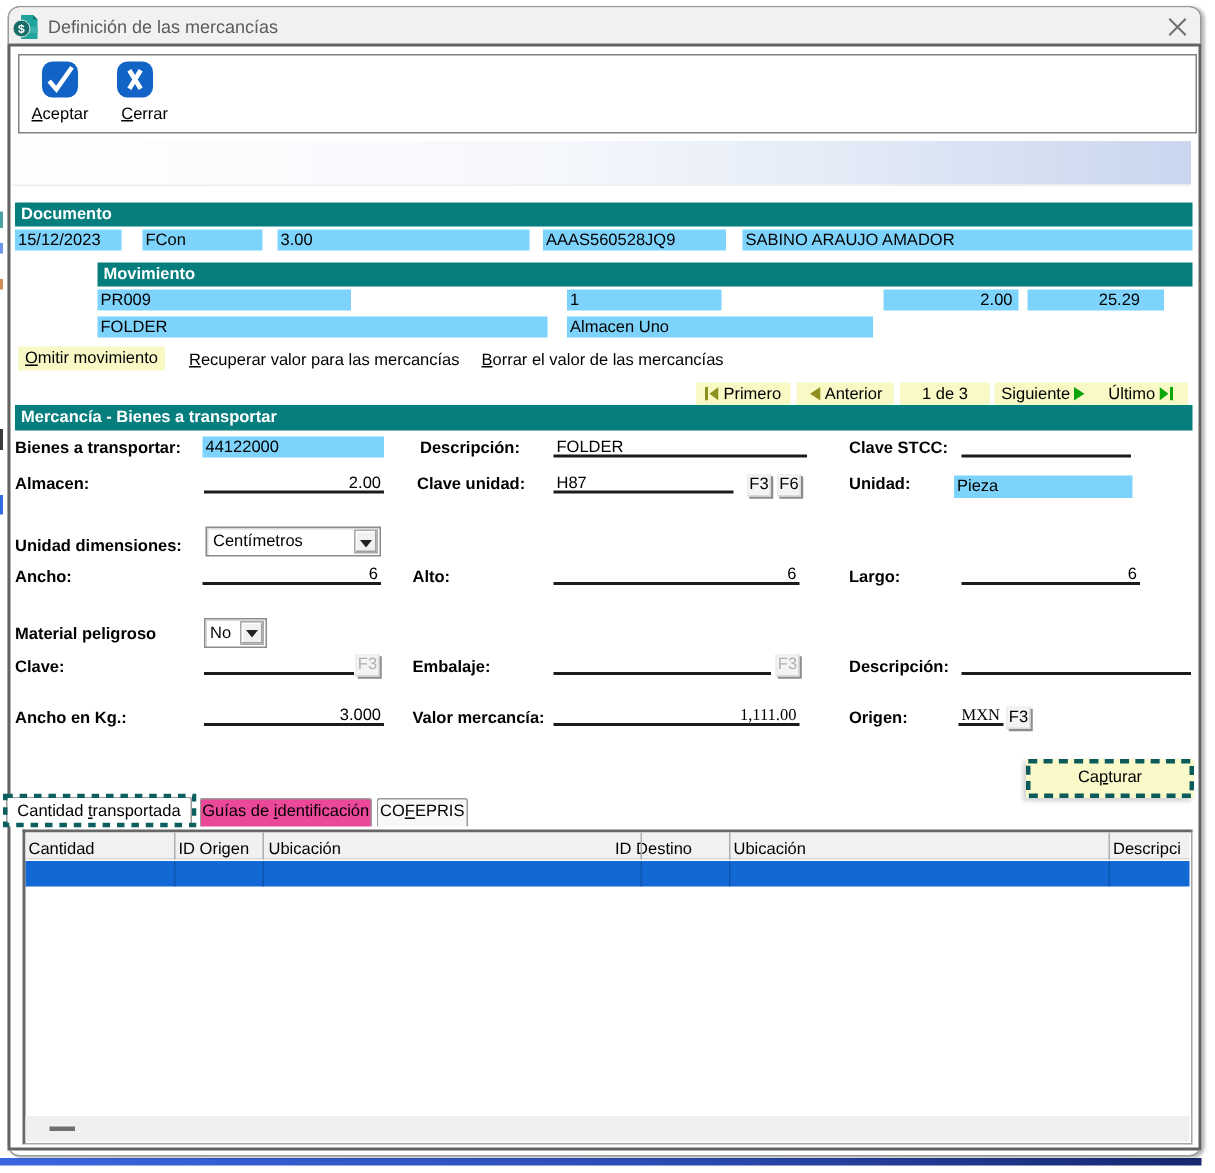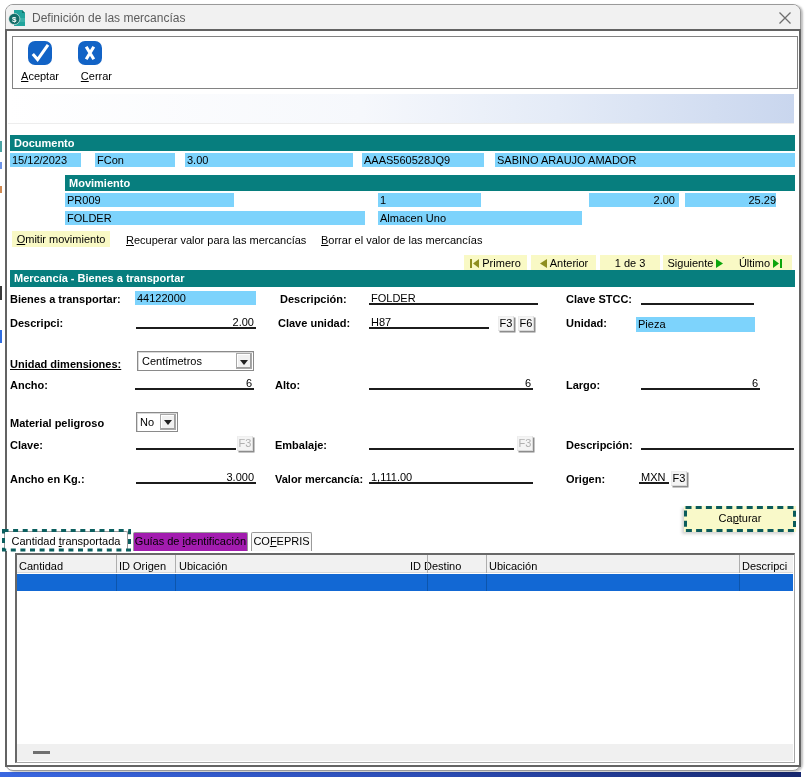--- a/index.html
+++ b/index.html
@@ -54,21 +54,21 @@
 <div class="ro" style="left:10px;top:153px;width:71px;">15/12/2023</div>
 <div class="ro" style="left:95px;top:153px;width:80px;">FCon</div>
 <div class="ro" style="left:185px;top:153px;width:168px;">3.00</div>
 <div class="ro" style="left:362px;top:153px;width:122px;">AAAS560528JQ9</div>
 <div class="ro" style="left:495px;top:153px;width:300px;">SABINO ARAUJO AMADOR</div>
 
 <div class="band" style="left:65px;top:175px;width:730px;">Movimiento</div>
 <div class="ro" style="left:65px;top:193px;width:169px;">PR009</div>
 <div class="ro" style="left:378px;top:193px;width:103px;">1</div>
 <div class="ro" style="left:589px;top:193px;width:90px;text-align:right;padding-right:4px;">2.00</div>
-<div class="ro" style="left:685px;top:193px;width:91px;text-align:right;padding-right:0;">25.29</div>
+<div class="ro" style="left:685px;top:193px;width:91px;text-align:right;padding-right:16px;">25.29</div>
 <div class="ro" style="left:65px;top:211px;width:300px;">FOLDER</div>
 <div class="ro" style="left:378px;top:211px;width:204px;">Almacen Uno</div>
 
 <div class="abs" style="left:12px;top:231px;width:98px;height:16px;background:#f9f9c5;text-align:center;font:11px/16px 'Liberation Sans',sans-serif;"><u>O</u>mitir movimiento</div>
 <div class="abs" style="left:126px;top:234px;font:11px 'Liberation Sans',sans-serif;"><u>R</u>ecuperar valor para las mercancías</div>
 <div class="abs" style="left:321px;top:234px;font:11px 'Liberation Sans',sans-serif;"><u>B</u>orrar el valor de las mercancías</div>
 
 <div class="nav" style="left:464px;width:63px;"><svg width="9" height="9" viewBox="0 0 9 9" style="vertical-align:-1px">
       <rect x="0" y="0" width="2" height="9" fill="#8f8f1f"></rect>
       <path d="M9 0 L3 4.5 L9 9 Z" fill="#8f8f1f"></path>
@@ -87,30 +87,30 @@
 
 <div class="band" style="left:10px;top:270px;width:785px;height:17px;line-height:17px;">Mercancía - Bienes a transportar</div>
 
 <div class="lbl" style="left:10px;top:293px;">Bienes a transportar:</div>
 <div class="ro" style="left:135px;top:291px;width:121px;">44122000</div>
 <div class="lbl" style="left:280px;top:293px;">Descripción:</div>
 <div class="ul" style="left:369px;top:292px;width:169px;">FOLDER</div>
 <div class="lbl" style="left:566px;top:293px;">Clave STCC:</div>
 <div class="ul" style="left:641px;top:292px;width:113px;"></div>
 
-<div class="lbl" style="left:10px;top:317px;">Descripci:</div>
+<div class="lbl" style="left:10px;top:317px;">Almacen:</div>
 <div class="ul" style="left:136px;top:316px;width:120px;text-align:right;">2.00</div>
 <div class="lbl" style="left:278px;top:317px;">Clave unidad:</div>
 <div class="ul" style="left:369px;top:316px;width:120px;">H87</div>
 <div class="fbtn" style="left:498px;top:316px;">F3</div>
 <div class="fbtn" style="left:518px;top:316px;">F6</div>
 <div class="lbl" style="left:566px;top:317px;">Unidad:</div>
 <div class="ro" style="left:636px;top:317px;width:119px;height:15px;line-height:15px;">Pieza</div>
 
-<div class="lbl" style="left:10px;top:358px;text-decoration:underline;">Unidad dimensiones:</div>
+<div class="lbl" style="left:10px;top:358px;">Unidad dimensiones:</div>
 <div class="abs" style="left:137px;top:351px;width:117px;height:20px;border:1px solid #8a8a8a;box-shadow:inset 1px 1px 0 #d9d9d9;background:#fff;font:11px/18px 'Liberation Sans',sans-serif;padding-left:4px;">Centímetros</div>
 <div class="abs" style="left:236px;top:353px;width:16px;height:16px;background:#f1f1f1;border:1px solid #a8a8a8;box-shadow:inset -1px -1px 0 #9f9f9f,inset 1px 1px 0 #fff;"></div>
 <svg class="abs" style="left:240px;top:360px;" width="8" height="5" viewBox="0 0 8 5">
     <path d="M0 0 L8 0 L4 5 Z" fill="#222"></path>
   </svg>
 
 <div class="lbl" style="left:10px;top:379px;">Ancho:</div>
 <div class="ul" style="left:135px;top:377px;width:119px;text-align:right;">6</div>
 <div class="lbl" style="left:275px;top:379px;">Alto:</div>
 <div class="ul" style="left:369px;top:377px;width:164px;text-align:right;">6</div>
@@ -129,35 +129,35 @@
 <div class="fbtn" style="left:237px;top:436px;color:#b0b0b0;">F3</div>
 <div class="lbl" style="left:275px;top:439px;">Embalaje:</div>
 <div class="ul" style="left:369px;top:437px;width:145px;"></div>
 <div class="fbtn" style="left:517px;top:436px;color:#b0b0b0;">F3</div>
 <div class="lbl" style="left:566px;top:439px;">Descripción:</div>
 <div class="ul" style="left:641px;top:437px;width:153px;"></div>
 
 <div class="lbl" style="left:10px;top:473px;">Ancho en Kg.:</div>
 <div class="ul" style="left:136px;top:471px;width:120px;text-align:right;">3.000</div>
 <div class="lbl" style="left:275px;top:473px;">Valor mercancía:</div>
-<div class="ul" style="left:369px;top:471px;width:164px;text-align:left;">1,111.00</div>
+<div class="ul" style="left:369px;top:471px;width:164px;text-align:right;font-family:Liberation Serif, serif;">1,111.00</div>
 <div class="lbl" style="left:566px;top:473px;">Origen:</div>
-<div class="ul" style="left:639px;top:471px;width:30px;">MXN</div>
+<div class="ul" style="left:639px;top:471px;width:30px;font-family:Liberation Serif, serif;">MXN</div>
 <div class="fbtn" style="left:671px;top:471px;">F3</div>
 
 <div class="abs" style="left:684px;top:506px;width:112px;height:26px;background:#f9f9c9;text-align:center;font:11px/25px 'Liberation Sans',sans-serif;box-shadow:-2px 2px 3px rgba(0,0,0,0.18);">Ca<u>p</u>turar</div>
 <svg class="abs" style="left:684px;top:506px;" width="112" height="26">
     <rect x="1.5" y="1.5" width="109" height="23" fill="none" stroke="#0b5b5b" stroke-width="3" stroke-dasharray="6 4.2"></rect>
   </svg>
 
 <div class="abs" style="left:4px;top:531px;width:124px;height:20px;background:#fff;border:1px solid #9a9a9a;border-bottom:none;border-radius:2px 2px 0 0;text-align:center;font:11px/18px 'Liberation Sans',sans-serif;">Cantidad <u>t</u>ransportada</div>
 <svg class="abs" style="left:2px;top:529px;" width="129" height="23">
     <rect x="1.5" y="1.5" width="126" height="19.5" fill="none" stroke="#0c5f5f" stroke-width="3" stroke-dasharray="5 4.6"></rect>
   </svg>
-<div class="abs" style="left:133px;top:532px;width:115px;height:19px;background:#a21caf;border:1px solid #9a9a9a;border-bottom:none;border-radius:2px 2px 0 0;text-align:center;font:11px/17px 'Liberation Sans',sans-serif;">Guías de <u>i</u>dentificación</div>
+<div class="abs" style="left:133px;top:532px;width:115px;height:19px;background:#ec4899;border:1px solid #9a9a9a;border-bottom:none;border-radius:2px 2px 0 0;text-align:center;font:11px/17px 'Liberation Sans',sans-serif;">Guías de <u>i</u>dentificación</div>
 <div class="abs" style="left:251px;top:532px;width:61px;height:19px;background:#f8f8f8;border:1px solid #9a9a9a;border-bottom:none;border-radius:2px 2px 0 0;text-align:center;font:11px/17px 'Liberation Sans',sans-serif;">CO<u>F</u>EPRIS</div>
 
 <div class="abs" style="left:15px;top:553px;width:780px;height:210px;border-style:solid;border-width:2px 1px 1px 2px;border-color:#686868 #a6a6a6 #a6a6a6 #686868;background:#fff;"></div>
 
 <div class="abs" style="left:17px;top:555px;width:776px;height:18px;background:#f1f1f1;border-bottom:1px solid #d9d9d9;"></div>
 <div class="abs" style="left:19px;top:560px;font:11px 'Liberation Sans',sans-serif;">Cantidad</div>
 <div class="abs" style="left:119px;top:560px;font:11px 'Liberation Sans',sans-serif;">ID Origen</div>
 <div class="abs" style="left:179px;top:560px;font:11px 'Liberation Sans',sans-serif;">Ubicación</div>
 <div class="abs" style="left:410px;top:560px;font:11px 'Liberation Sans',sans-serif;">ID Destino</div>
 <div class="abs" style="left:489px;top:560px;font:11px 'Liberation Sans',sans-serif;">Ubicación</div>

